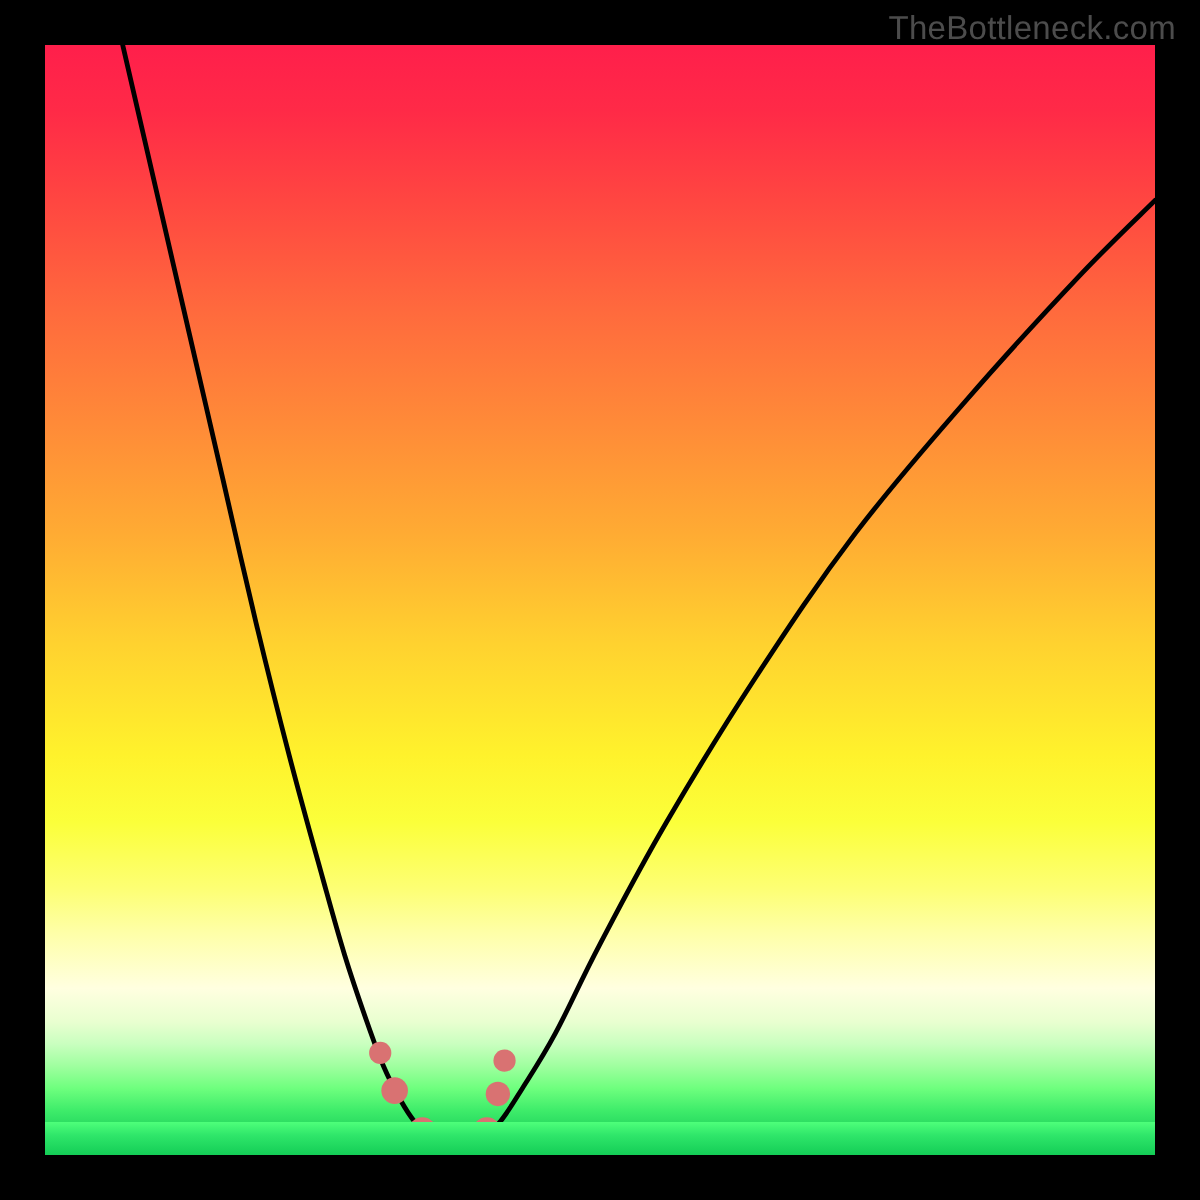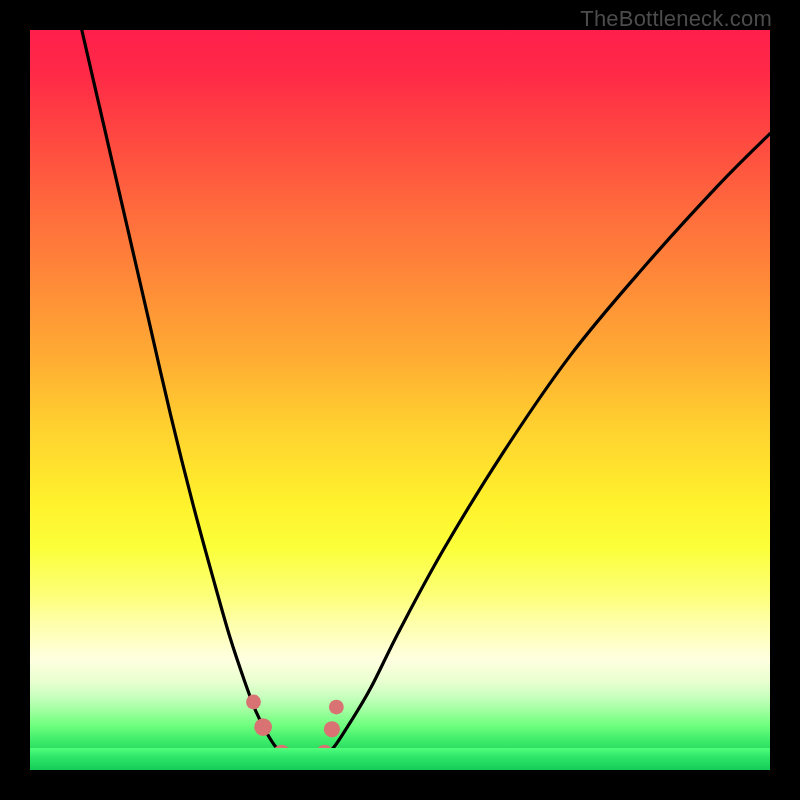--- a/index.html
+++ b/index.html
@@ -53,21 +53,21 @@
     height: 22px;
     background: linear-gradient(to bottom,
       #4eff7a 0%,
       #2fe66a 40%,
       #14cd56 100%
     );
   }
   .watermark {
     position: absolute;
     top: 6px;
-    right: 28px;
+    right: 16px;
     color: #4c4c4c;
     font-size: 22px;
     font-weight: 500;
     letter-spacing: 0.2px;
     pointer-events: none;
     margin-left: 36px;
   }
   svg { display: block; }
 </style>
 </head>

